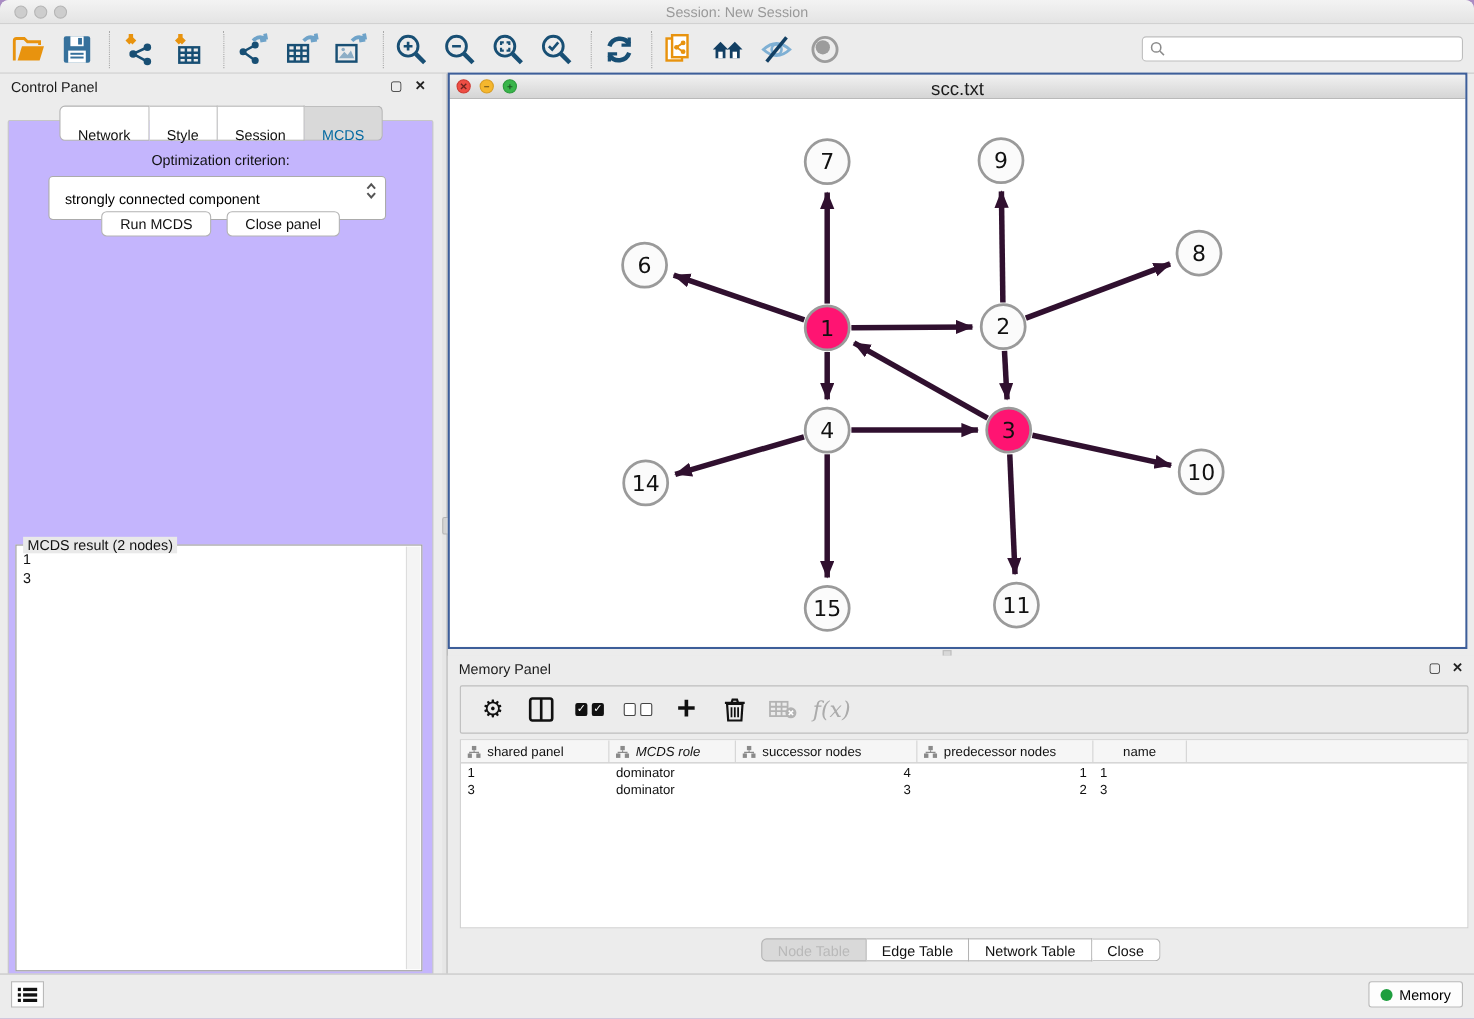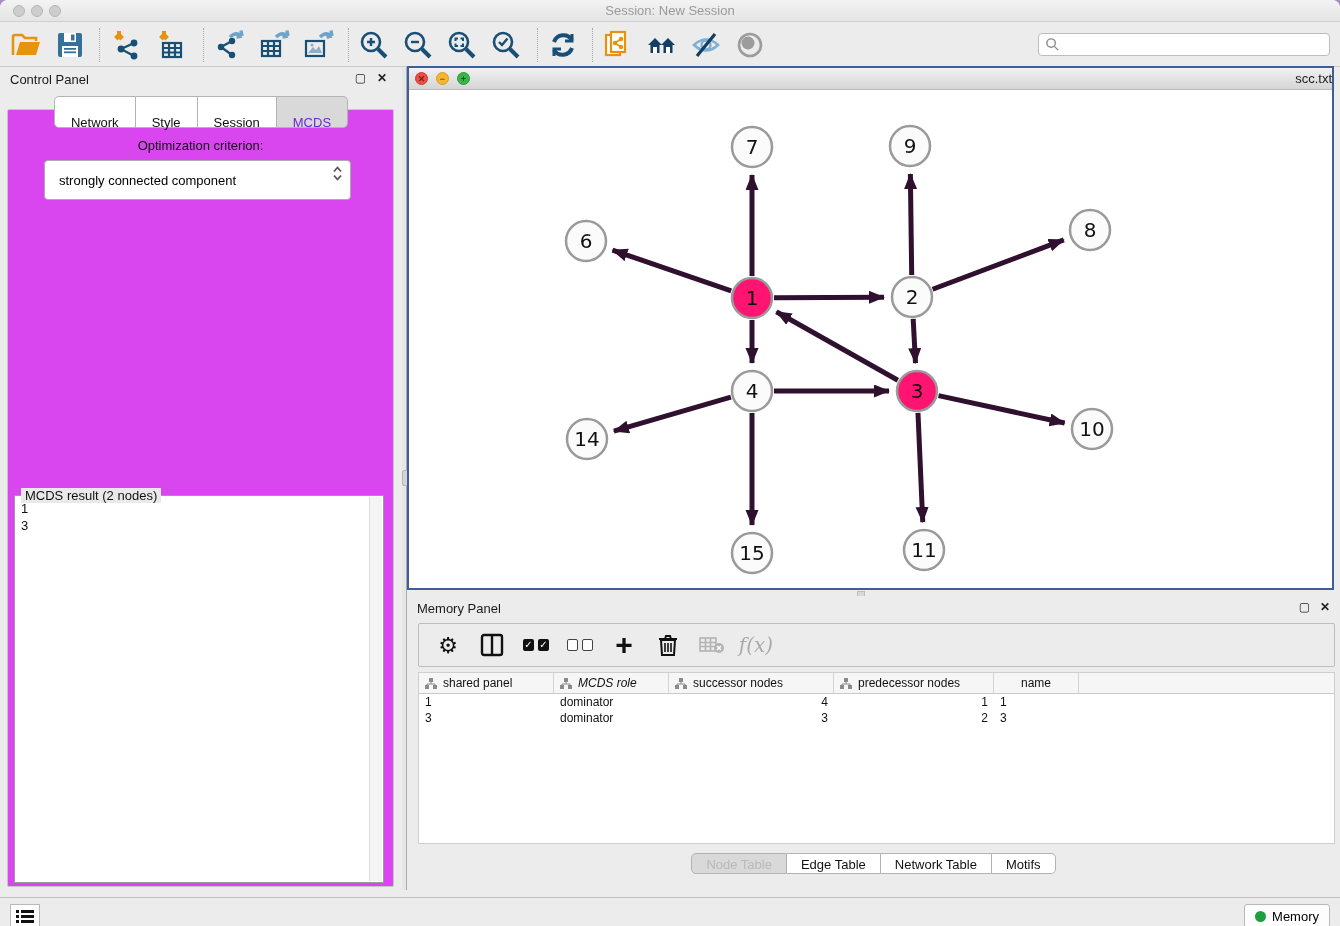--- a/index.html
+++ b/index.html
@@ -24,27 +24,27 @@
   .searchbox { position:absolute; right:10px; top:11px; width:292px; height:23px; background:#fff;
     border:1px solid #bdbdbd; border-radius:4px; display:flex; align-items:center; padding-left:6px; }
   .searchbox input { border:none; outline:none; flex:1; font-size:13px; background:transparent; height:100%; }
 
   
   .control-panel { position:absolute; left:0; top:67px; width:402px; bottom:36px; background:#ececec; }
   .panel-head { position:relative; height:24px; }
   .panel-head .ph-title { position:absolute; left:10px; top:5px; font-size:13px; color:#1a1a1a; }
   .ph-btn { position:absolute; top:5px; font-size:12px; color:#222; cursor:pointer; line-height:12px; }
   .cp-box { position:absolute; left:7px; right:8px; top:42px; bottom:3px;
-    border:1px solid #c6c6c6; background:#d946ef; border-radius:2px; }
+    border:1px solid #c6c6c6; background:#c4b5fd; border-radius:2px; }
   .seg-tabs { position:absolute; top:29px; left:0; right:0; display:flex; justify-content:center; z-index:3; }
   .seg-tab { height:21px; line-height:21px; padding:15px 16px; font-size:13px; background:#fff;
     border:1px solid #b3b3b3; border-left:none; cursor:pointer; color:#111; }
   .seg-tab:first-child { border-left:1px solid #b3b3b3; border-radius:5px 0 0 5px; }
   .seg-tab:last-child { border-radius:0 5px 5px 0; }
-  .seg-tab.disabled-selected { background:#d9d9d9; color:#6d28d9; }
+  .seg-tab.disabled-selected { background:#d9d9d9; color:#0369a1; }
   .opt-label { position:absolute; top:28px; left:0; right:0; text-align:center; font-size:13px; color:#111; }
   .cp-select { position:absolute; top:50px; left:36px; right:42px; height:40px; background:#fff;
     border:1px solid #ababab; border-radius:4px; font-size:13px; display:flex; align-items:center;
     padding:0 22px 0 14px; cursor:pointer; }
   .cp-select .stepper { position:absolute; right:7px; top:4px; }
   .cp-buttons { position:absolute; top:82px; left:0; right:0; display:flex; justify-content:center; gap:14px; }
   .cp-btn { height:23px; line-height:21px; padding:0 16px; background:#fff; border:1px solid #b3b3b3;
     border-radius:5px; font-size:13px; cursor:pointer; color:#111; }
   .mcds-fieldset { position:absolute; left:6px; right:9px; top:385px; bottom:3px;
     border:1px solid #9b9b9b; background:#fff; }
@@ -59,21 +59,21 @@
   .v-divider { position:absolute; left:402px; top:67px; width:5px; bottom:36px; background:#e6e6e6;
     border-right:1px solid #ababab; cursor:col-resize; }
   .v-grip { position:absolute; left:0; top:403px; width:10px; height:16px; background:#d4d4d4;
     border:1px solid #b5b5b5; border-radius:2px; }
 
   
   .net-window { position:absolute; left:407px; top:66px; width:927px; height:524px;
     border:2px solid #3d5e99; background:#fff; }
   .net-titlebar { position:relative; height:22px; background:linear-gradient(#f1f1f1,#d5d5d5);
     border-bottom:1px solid #b9b9b9; }
-  .net-title { position:absolute; left:0; right:0; top:3px; text-align:right; font-size:13px; color:#1a1a1a; }
+  .net-title { position:absolute; left:0; right:0; top:3px; text-align:center; font-size:17px; color:#1a1a1a; }
   .traffic { position:absolute; top:4px; width:13px; height:13px; border-radius:50%; font-size:9px;
     line-height:13px; text-align:center; color:rgba(0,0,0,.55); font-weight:bold; cursor:pointer; }
   .t-close { left:6px;  background:#ee4e44; border:1px solid #ce3a32; }
   .t-min   { left:27px; background:#f6b row; }
   .t-min   { left:27px; background:#f5b72e; border:1px solid #d99d23; }
   .t-max   { left:48px; background:#39b54a; border:1px solid #2c9a3c; }
   .net-canvas { position:absolute; left:0; right:0; top:22px; bottom:0; background:#fff; overflow:hidden; }
   .h-grip { position:absolute; left:857px; top:591px; width:8px; height:6px; background:#d8d8d8;
     border:1px solid #bdbdbd; }
 
@@ -98,21 +98,21 @@
   .tbl-row { display:flex; height:16px; }
   .td-cell { font-size:12px; color:#111; padding:0 6px; line-height:16px; white-space:nowrap; overflow:hidden; }
   .tp-tabs { position:absolute; bottom:16px; left:0; right:0; display:flex; justify-content:center; }
   .tp-tab { height:21px; line-height:21px; padding:0 14px; font-size:13px; background:#fff;
     border:1px solid #b3b3b3; border-left:none; cursor:pointer; color:#111; }
   .tp-tab:first-child { border-left:1px solid #b3b3b3; border-radius:5px 0 0 5px; }
   .tp-tab:last-child { border-radius:0 5px 5px 0; }
   .tp-tab.disabled-selected { background:#d9d9d9; color:#b9b9b9; }
 
   
-  .statusbar { position:absolute; left:0; right:0; bottom:0; height:29px; background:#ececec;
+  .statusbar { position:absolute; left:0; right:0; bottom:0; height:41px; background:#ececec;
     border-top:1px solid #c2c2c2; }
   .sb-listbtn { position:absolute; left:10px; top:6px; width:30px; height:24px; background:#fdfdfd;
     border:1px solid #b9b9b9; display:flex; align-items:center; justify-content:center; cursor:pointer; }
   .sb-memory { position:absolute; right:10px; top:6px; height:24px; background:#fdfdfd;
     border:1px solid #b9b9b9; border-radius:3px; display:flex; align-items:center; gap:6px;
     padding:0 10px; font-size:13px; cursor:pointer; }
   .mem-dot { width:11px; height:11px; border-radius:50%; background:#1e9e3e; }
 </style>
 </head>
 <body>
@@ -292,20 +292,24 @@
     <div class="cp-box">
       <div class="opt-label">Optimization criterion:</div>
       <div class="cp-select">
         <span>strongly connected component</span>
         <span class="stepper">
           <svg width="11" height="17" viewBox="0 0 11 17">
                 <path d="M2 6.5 L5.5 2.5 L9 6.5" fill="none" stroke="#555" stroke-width="1.8"></path>
                 <path d="M2 10.5 L5.5 14.5 L9 10.5" fill="none" stroke="#555" stroke-width="1.8"></path>
               </svg>
         </span>
+      </div>
+      <div class="cp-buttons">
+        <button class="cp-btn">Run MCDS</button>
+        <button class="cp-btn">Close panel</button>
       </div>
 
       <div class="mcds-fieldset">
         <span class="mcds-legend">MCDS result (2 nodes)</span>
         <div class="mcds-lines" id="mcds-lines">
               <div class="mcds-line">1</div>
               <div class="mcds-line">3</div>
             </div>
         <div class="mcds-scroll"></div>
       </div>
@@ -481,21 +485,21 @@
               <div class="td-cell" style="width: 160px; text-align: right;">2</div>
               <div class="td-cell" style="width: 85px; text-align: left;">3</div>
             </div>
           </div>
     </div>
 
     <div class="tp-tabs">
       <div class="tp-tab disabled-selected">Node Table</div>
       <div class="tp-tab">Edge Table</div>
       <div class="tp-tab">Network Table</div>
-      <div class="tp-tab">Motifs</div>
+      <div class="tp-tab">Close</div>
     </div>
   </div>
 
   <div class="statusbar">
     <div class="sb-listbtn">
       <svg width="18" height="14" viewBox="0 0 18 14">
             <g fill="#111">
               <rect x="0" y="1" width="3" height="3"></rect>
               <rect x="5" y="1" width="13" height="3"></rect>
               <rect x="0" y="6" width="3" height="3"></rect>

